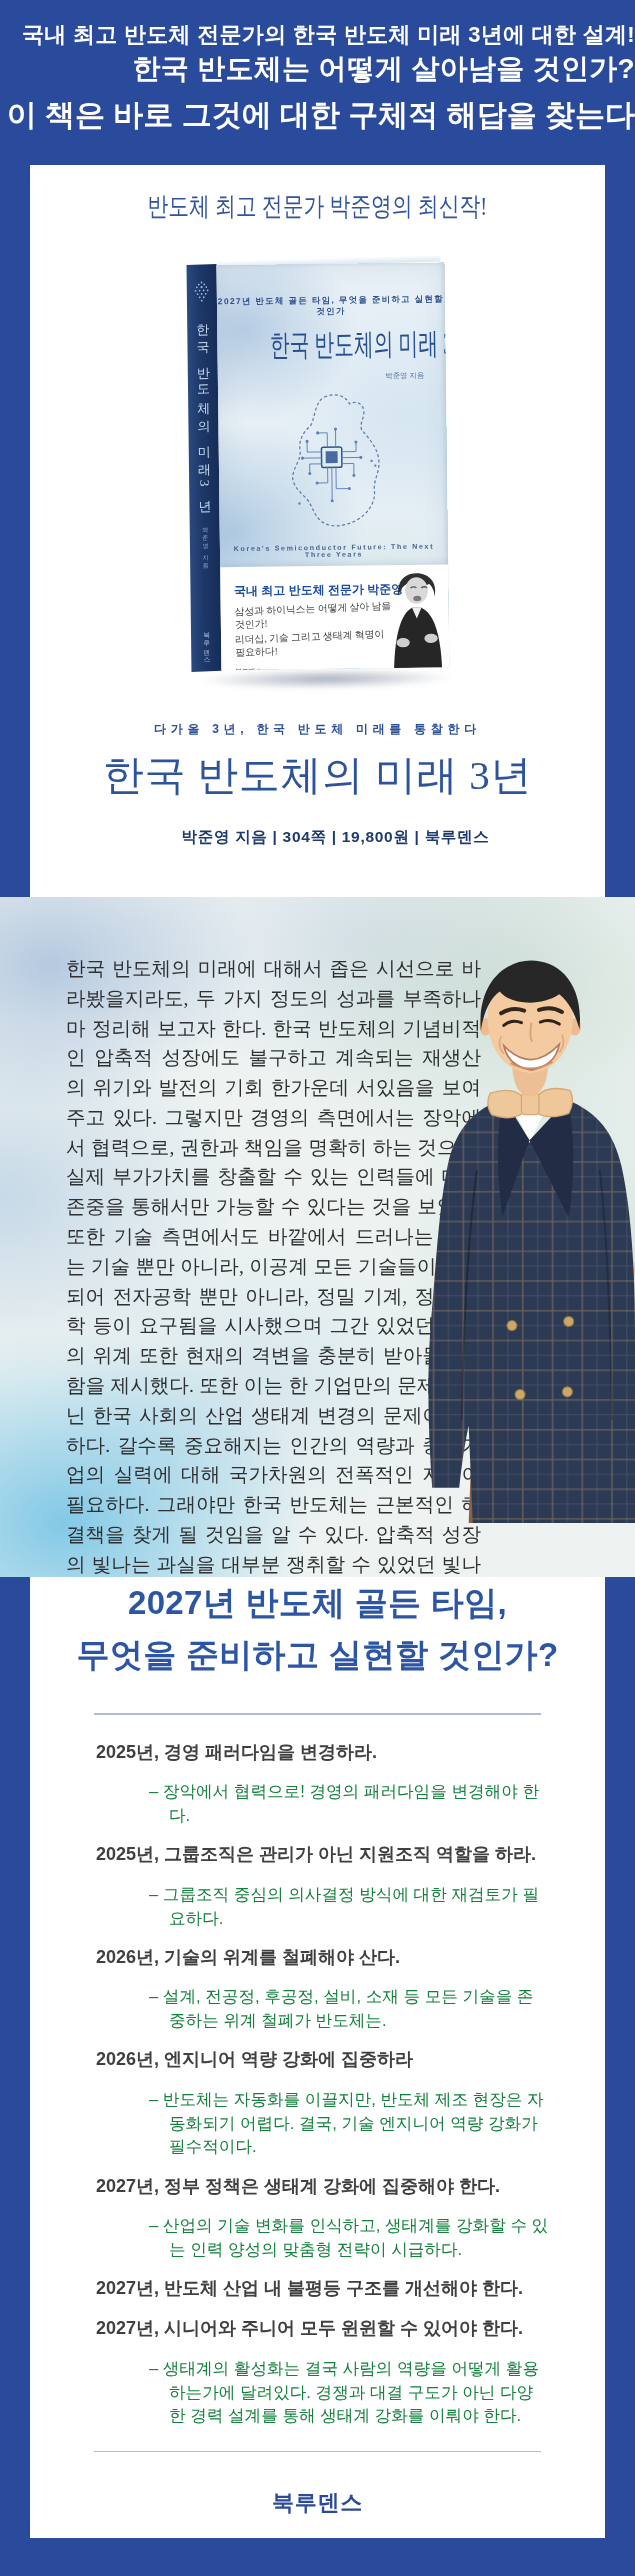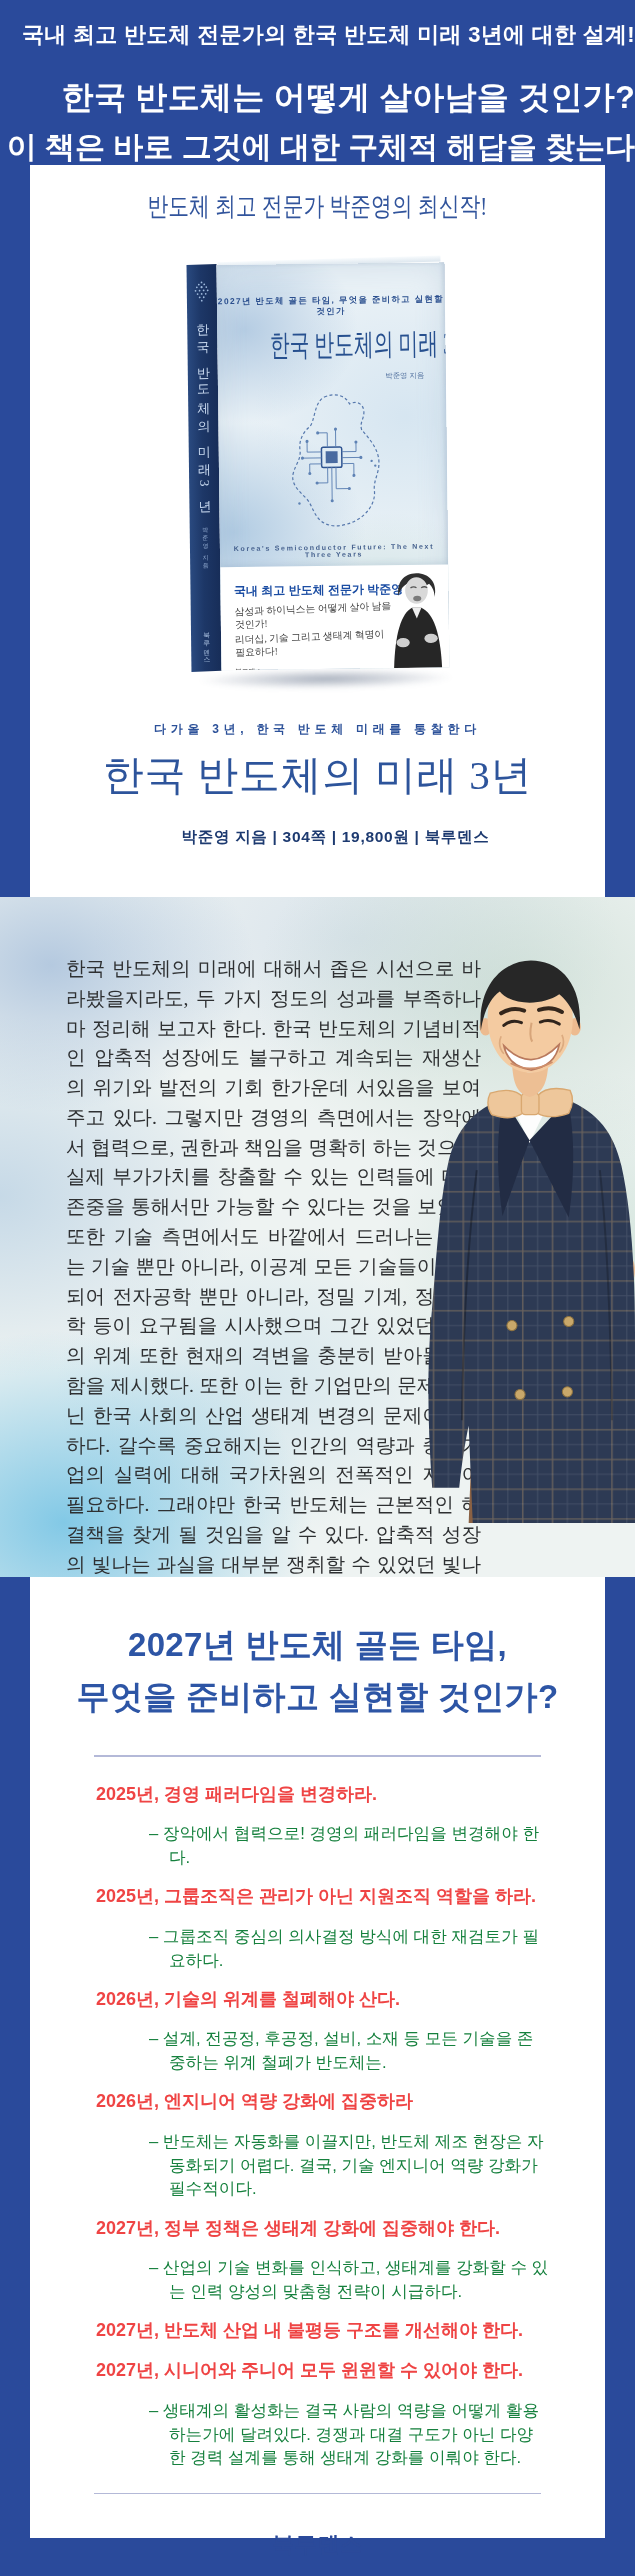--- a/index.html
+++ b/index.html
@@ -3,21 +3,21 @@
 <meta charset="utf-8">
 <style>
   html,body{margin:0;padding:0;}
   body{background:#ffffff;}
   .page{position:relative;width:635px;height:2576px;background:#2a4a9b;
         font-family:"Liberation Sans",sans-serif;overflow:hidden;}
 
   
   .top-banner{height:165px;text-align:right;color:#fff;}
   .tb1{padding-top:20px;font-size:22px;font-weight:700;letter-spacing:0.3px;}
-  .tb2{margin-top:26px;font-size:32px;font-weight:900;letter-spacing:0.3px;padding-left:7px;}
+  .tb2{margin-top:0;font-size:28px;font-weight:900;letter-spacing:0.3px;padding-left:7px;}
   .tb3{margin-top:6.8px;font-size:30px;font-weight:800;}
 
   
   .panel{margin:0 30px;background:#ffffff;position:relative;}
   .panel1{height:732px;}
   .panel2{height:961px;}
 
   .serif-headline{padding-top:24px;text-align:center;color:#31549c;
     font-family:"Liberation Serif",serif;font-size:26px;}
   .sq1{display:inline-block;transform:scaleX(.80);transform-origin:center;white-space:nowrap;}
@@ -80,26 +80,26 @@
       radial-gradient(351px 263px at 80% 14%,rgba(176,204,186,.45),rgba(176,204,186,0) 72%),
       radial-gradient(318px 291px at 94% 56%,rgba(166,204,184,.40),rgba(166,204,184,0) 70%),
       radial-gradient(365px 209px at 56% 6%,rgba(178,198,224,.34),rgba(178,198,224,0) 72%),
       #eef3f2;}
   .essay{margin:0;padding:57px 0 0 66px;width:415px;
     font-family:"Liberation Serif",serif;font-size:19.6px;line-height:1.52;
     color:#2e3032;text-align:justify;}
   .portrait{position:absolute;top:50px;right:0;width:238px;height:576px;}
 
   
-  .sec-title{padding-top:42px;text-align:center;font-size:33px;font-weight:900;
+  .sec-title{text-align:center;font-size:33px;font-weight:900;
     color:#2d55a5;line-height:1.58;letter-spacing:0.3px;}
   .divider{width:447px;height:1.4px;background:#b4b9d8;margin:32px auto 0;}
   .items{margin:24px 0 0 66px;width:453px;}
   .item{margin-bottom:13.5px;}
-  .item-h{font-size:18px;font-weight:700;color:#ef4444;line-height:1.48;}
+  .item-h{font-size:18px;font-weight:700;color:#404040;line-height:1.48;}
   .item-b{margin-top:15px;font-size:16.6px;font-weight:500;color:#15803d;
     line-height:1.43;padding-left:73px;text-indent:-20px;}
   .divider2{margin-top:23px;}
   .logo{margin-top:36px;text-align:center;font-size:22px;font-weight:900;
     color:#2b4a9a;letter-spacing:0.7px;}
   .bottom-bar{height:37px;}
 </style>
 </head>
 <body>
 

